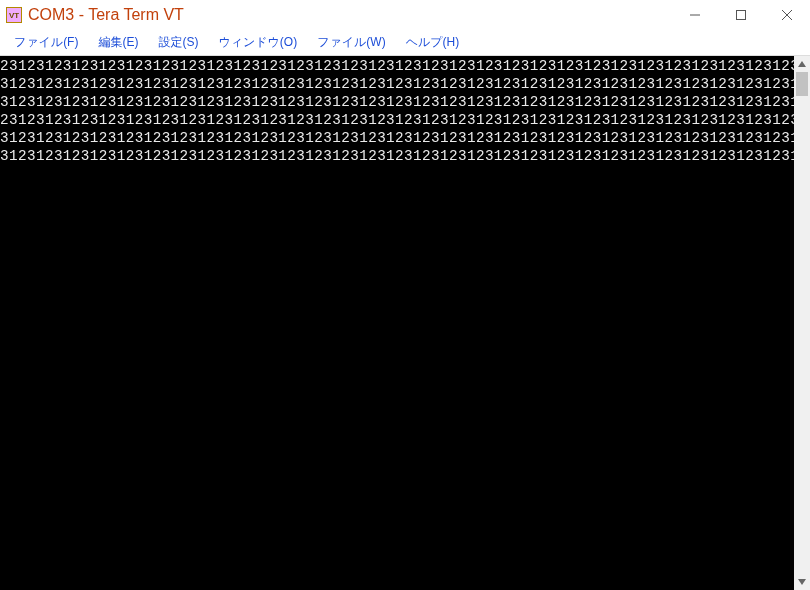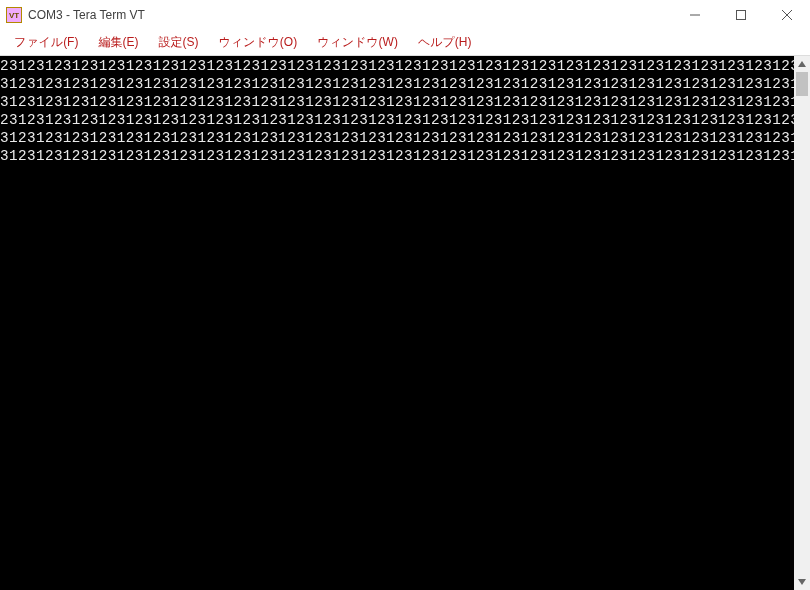--- a/index.html
+++ b/index.html
@@ -29,22 +29,22 @@
       border: 1px solid #b28900;
       margin-right: 6px;
       display: flex;
       align-items: center;
       justify-content: center;
       font-size: 8px;
       font-weight: bold;
       color: #6b4e00;
     }
     .titlebar-text {
-      font-size: 12px;
-      color: #404040;
+      font-size: 16px;
+      color: #c2410c;
     }
     .titlebar-controls {
       position: absolute;
       right: 0;
       top: 0;
       height: 100%;
       display: flex;
     }
     .titlebar-btn {
       width: 46px;
@@ -61,21 +61,21 @@
     .menubar {
       height: 26px;
       background: #fff;
       display: flex;
       align-items: center;
       padding-left: 4px;
       border-bottom: 1px solid #ddd;
     }
     .menubar-item {
       font-size: 12px;
-      color: #b91c1c;
+      color: #1d4ed8;
       padding: 4px 10px;
     }
     .terminal-wrap {
       position: relative;
       height: calc(100% - 56px);
       display: flex;
       background: #000;
     }
     .terminal {
       flex: 1;
@@ -143,21 +143,21 @@
         </svg>
     </div>
   </div>
 </div>
 
 <div class="menubar">
   <div class="menubar-item">ファイル(F)</div>
   <div class="menubar-item">編集(E)</div>
   <div class="menubar-item">設定(S)</div>
   <div class="menubar-item">ウィンドウ(O)</div>
-  <div class="menubar-item">ウィンドウ(W)</div>
+  <div class="menubar-item">ファイル(W)</div>
   <div class="menubar-item">ヘルプ(H)</div>
 </div>
 
 <div class="terminal-wrap">
   <div class="terminal" id="terminal"><div>231231231231231231231231231231231231231231231231231231231231231231231231231231231231231231231231231231231231231</div><div>312312312312312312312312312312312312312312312312312312312312312312312312312312312312312312312312312312312312312</div><div>312312312312312312312312312312312312312312312312312312312312312312312312312312312312312312312312312312312312312</div><div>231231231231231231231231231231231231231231231231231231231231231231231231231231231231231231231231231231231231231</div><div>312312312312312312312312312312312312312312312312312312312312312312312312312312312312312312312312312312312312312</div><div>312312312312312312312312312312312312312312312312312312312312312312312312312312312312312312312312312312312</div></div>
   <div class="scrollbar">
     <div class="scroll-btn top">
       <svg width="8" height="6" viewBox="0 0 8 6">
           <polygon points="4,0 8,6 0,6" fill="#666"></polygon>
         </svg>

